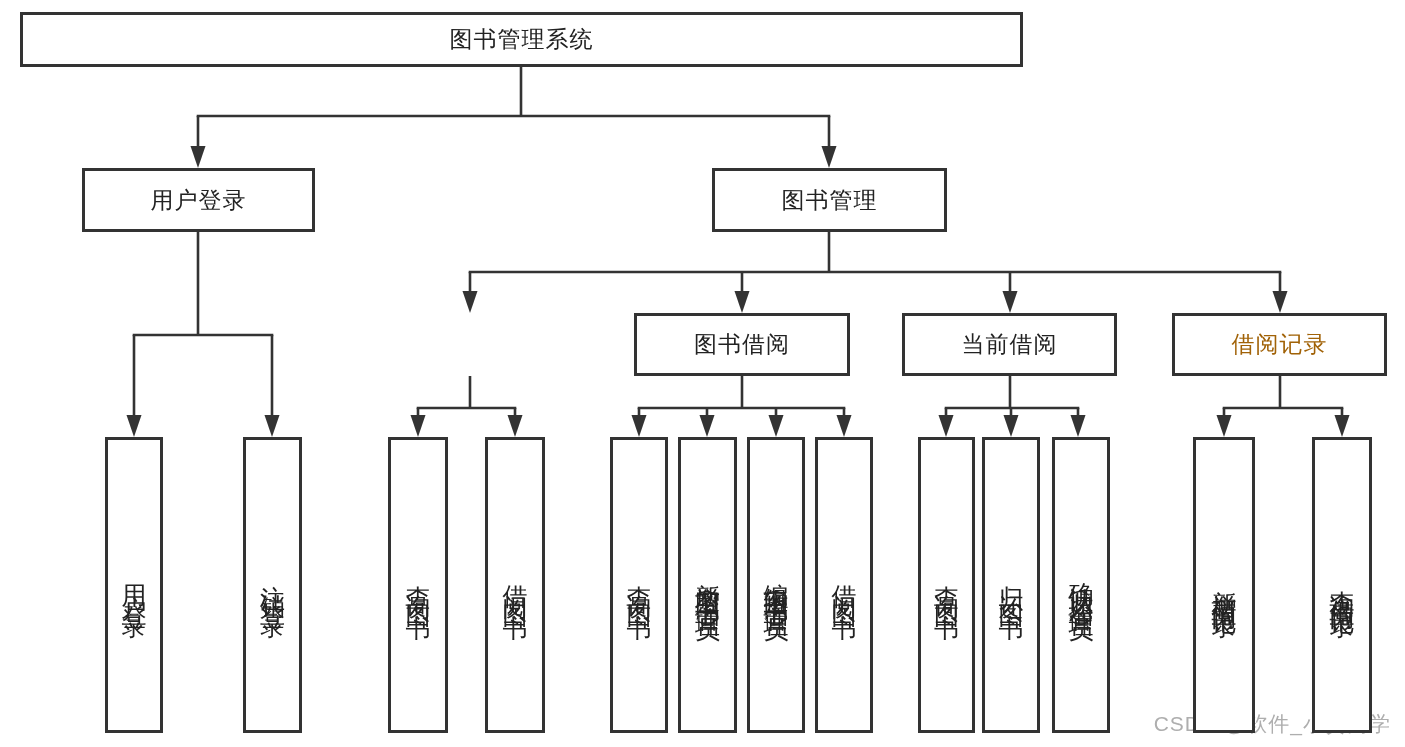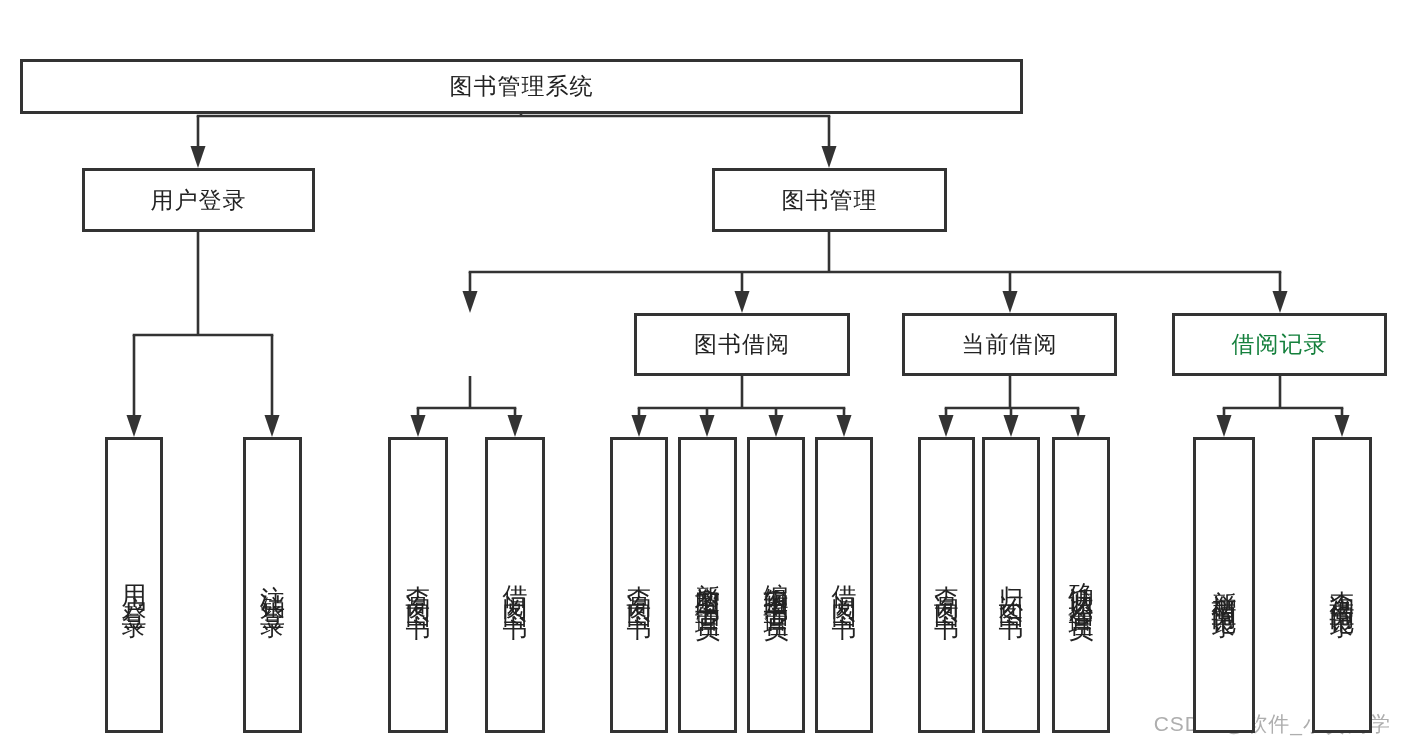--- a/index.html
+++ b/index.html
@@ -103,36 +103,36 @@
       <polygon points="1070.5,415 1085.5,415 1078,437" fill="#333333"></polygon>
       <line x1="1280" y1="376" x2="1280" y2="408" stroke="#333333" stroke-width="2.6"></line>
       <line x1="1222.7" y1="408" x2="1343.3" y2="408" stroke="#333333" stroke-width="2.6"></line>
       <line x1="1224" y1="408" x2="1224" y2="421" stroke="#333333" stroke-width="2.6"></line>
       <polygon points="1216.5,415 1231.5,415 1224,437" fill="#333333"></polygon>
       <line x1="1342" y1="408" x2="1342" y2="421" stroke="#333333" stroke-width="2.6"></line>
       <polygon points="1334.5,415 1349.5,415 1342,437" fill="#333333"></polygon>
     </svg>
 
   <div class="watermark">CSDN @软件_小贺同学</div>
-<div class="node horizontal" style="left: 20px; top: 12px; width: 1003px; height: 55px; border-color: rgb(51, 51, 51); color: rgb(34, 34, 34); margin-top: 47px;">
+<div class="node horizontal" style="left: 20px; top: 12px; width: 1003px; height: 55px; border-color: rgb(51, 51, 51); color: rgb(34, 34, 34);">
       <span class="label">图书管理系统</span>
     </div>
     <div class="node horizontal" style="left: 82px; top: 168px; width: 233px; height: 64px; border-color: rgb(51, 51, 51); color: rgb(34, 34, 34);">
       <span class="label">用户登录</span>
     </div>
     <div class="node horizontal" style="left: 712px; top: 168px; width: 235px; height: 64px; border-color: rgb(51, 51, 51); color: rgb(34, 34, 34);">
       <span class="label">图书管理</span>
     </div>
     <div class="node horizontal" style="left: 902px; top: 313px; width: 215px; height: 63px; border-color: rgb(51, 51, 51); color: rgb(34, 34, 34);">
       <span class="label">当前借阅</span>
     </div>
     <div class="node horizontal" style="left: 634px; top: 313px; width: 216px; height: 63px; border-color: rgb(51, 51, 51); color: rgb(34, 34, 34);">
       <span class="label">图书借阅</span>
     </div>
-    <div class="node horizontal" style="left: 1172px; top: 313px; width: 215px; height: 63px; border-color: rgb(51, 51, 51); color: #15803d;">
+    <div class="node horizontal" style="left: 1172px; top: 313px; width: 215px; height: 63px; border-color: rgb(51, 51, 51); color: #a16207;">
       <span class="label">借阅记录</span>
     </div>
     <div class="node vertical" style="left: 105px; top: 437px; width: 58px; height: 296px; border-color: rgb(51, 51, 51); color: rgb(34, 34, 34);">
       <span class="label short">用户登录</span>
     </div>
     <div class="node vertical" style="left: 243px; top: 437px; width: 59px; height: 296px; border-color: rgb(51, 51, 51); color: rgb(34, 34, 34);">
       <span class="label short">注销登录</span>
     </div>
     <div class="node vertical" style="left: 388px; top: 437px; width: 60px; height: 296px; border-color: rgb(51, 51, 51); color: rgb(34, 34, 34);">
       <span class="label short">查询图书</span>

